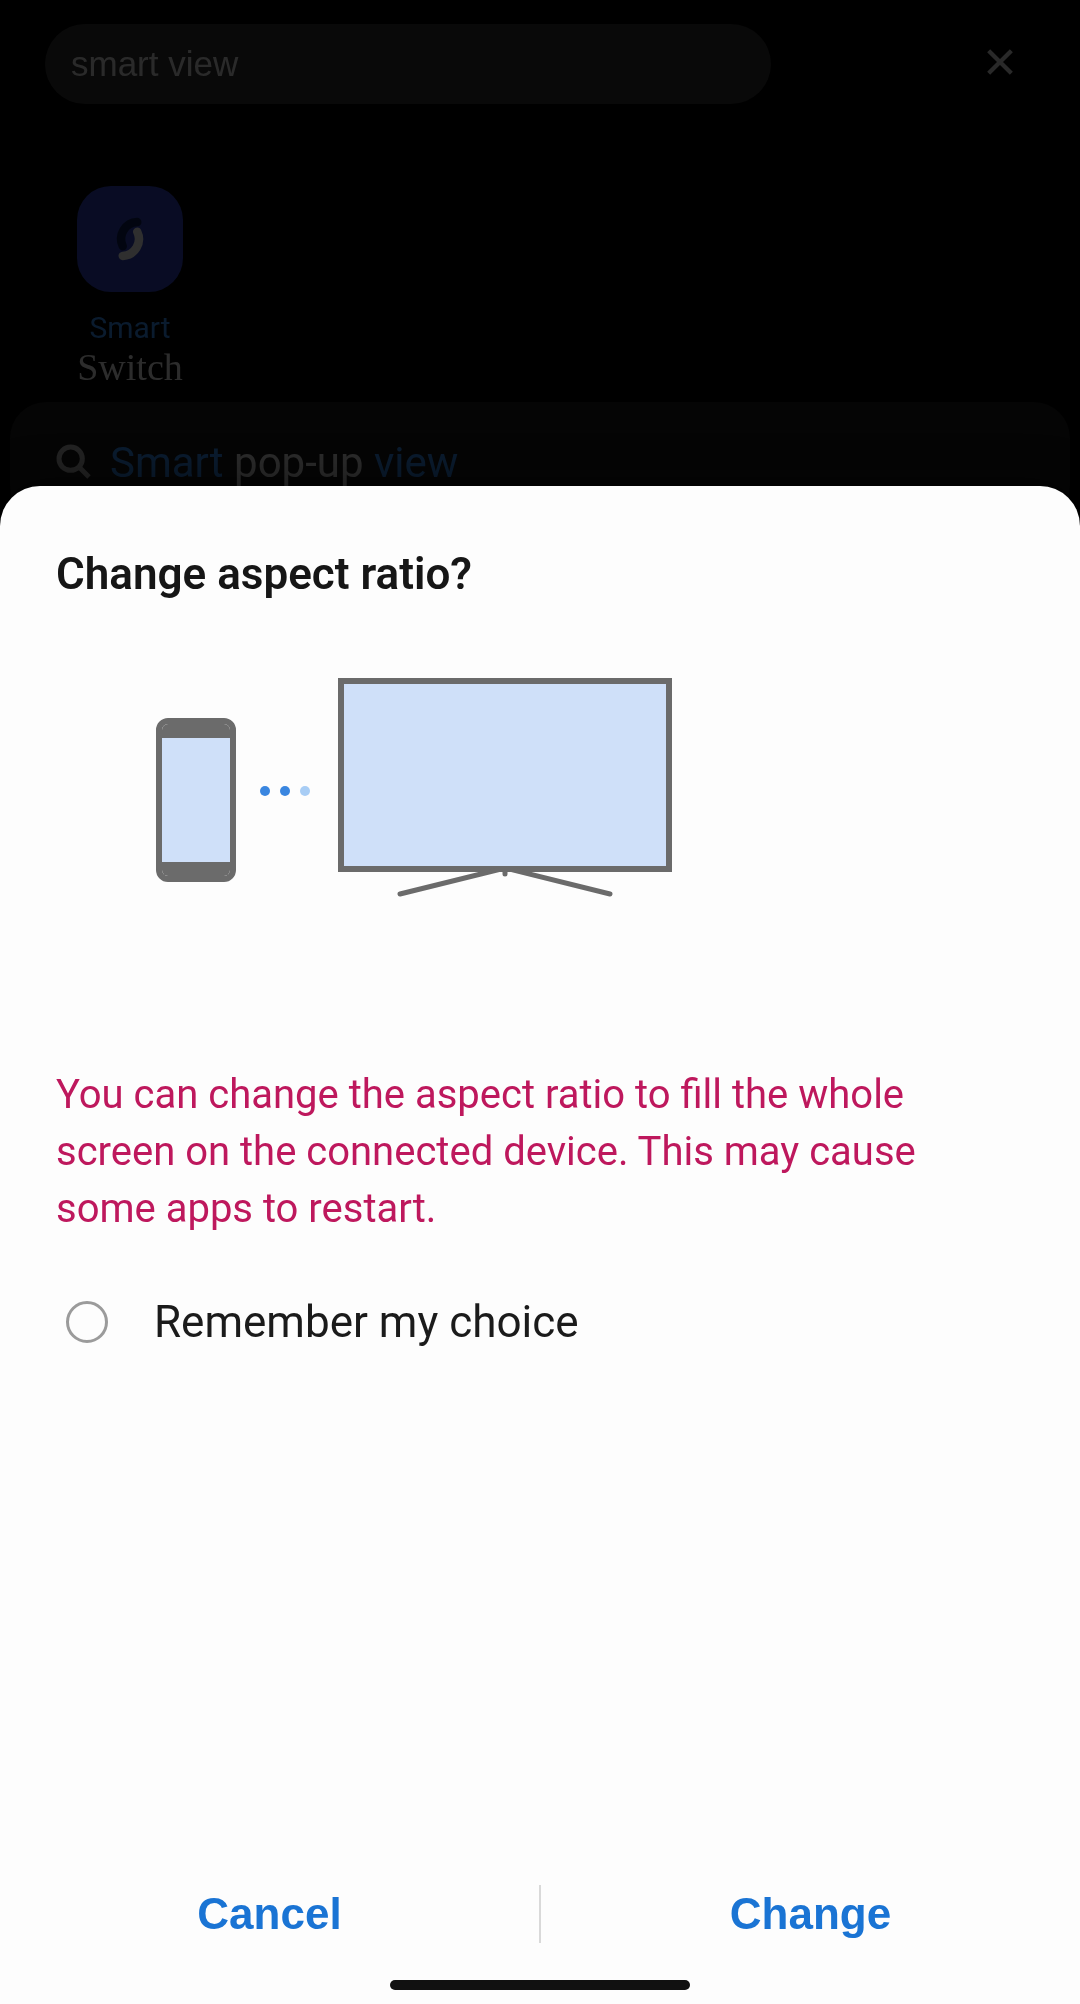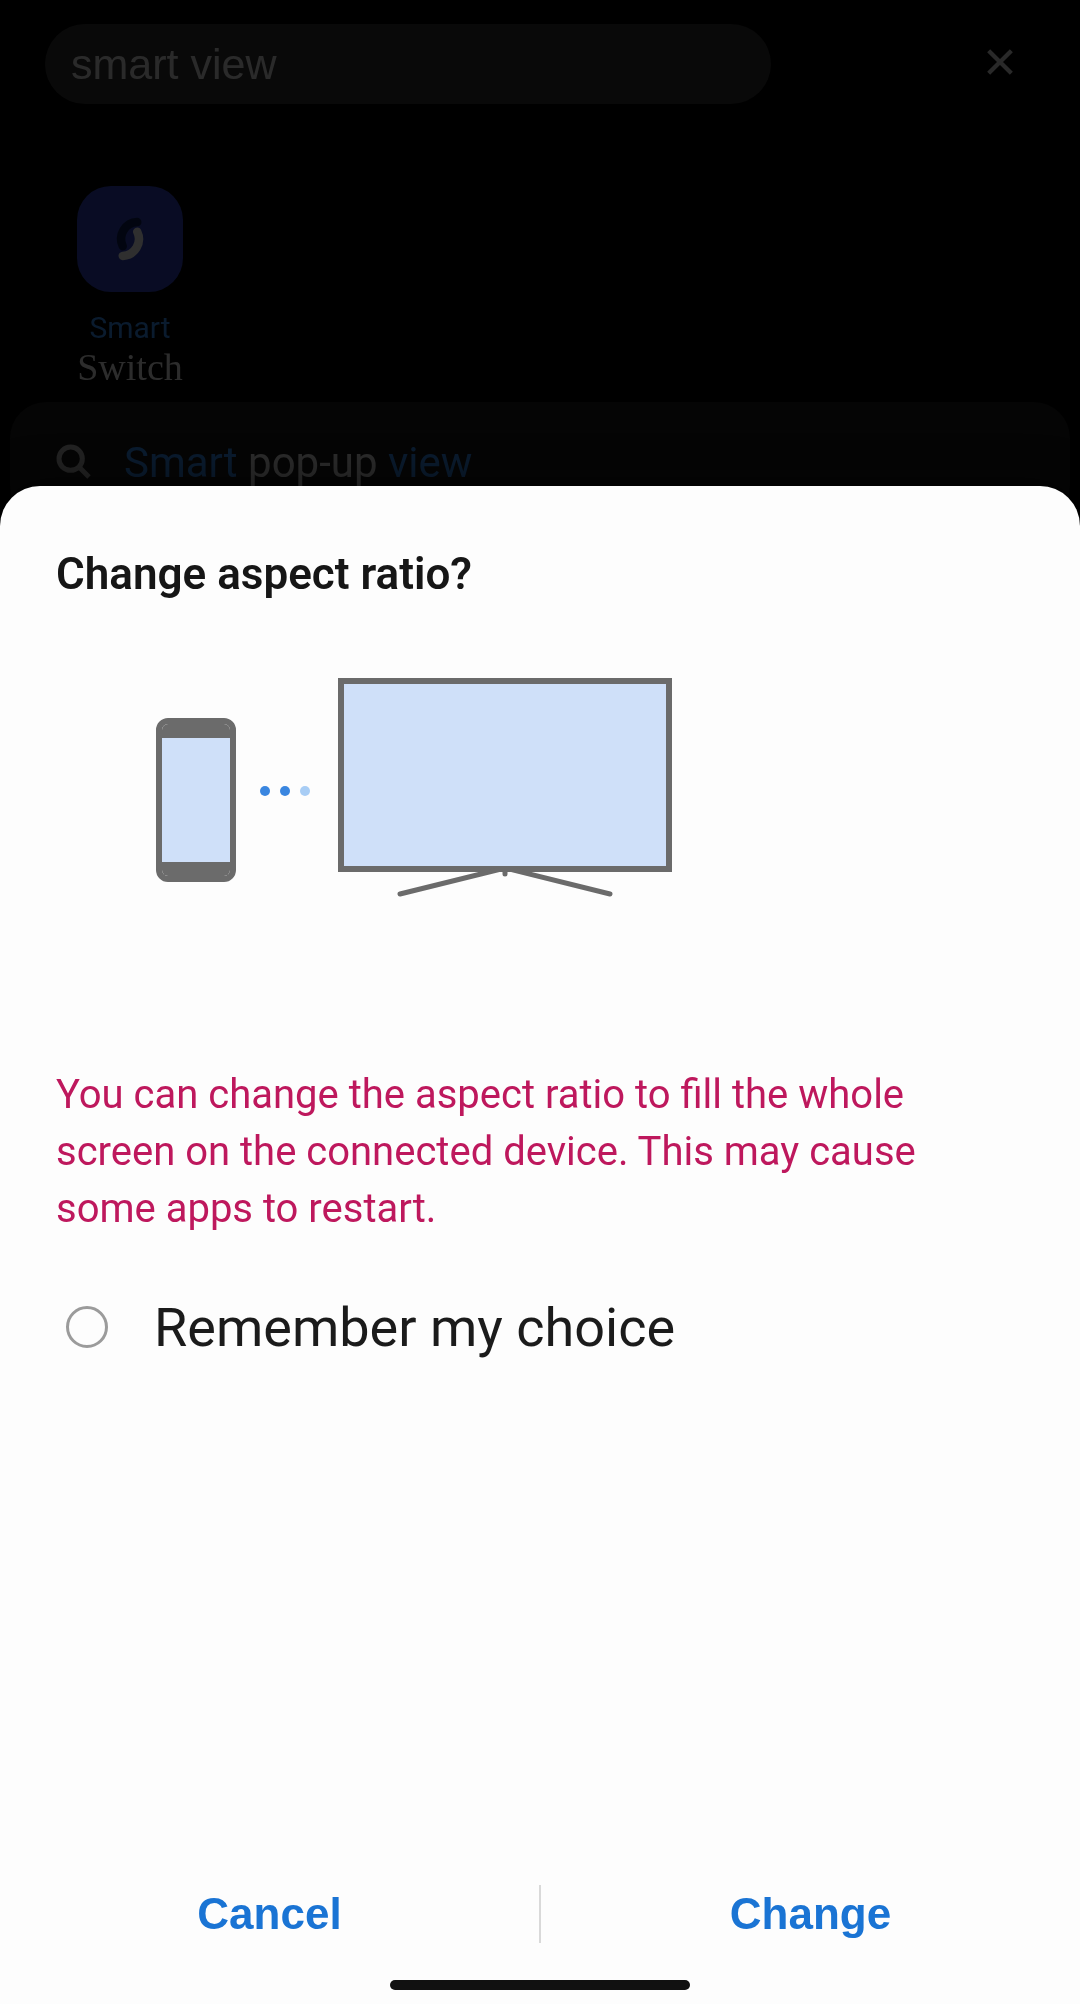--- a/index.html
+++ b/index.html
@@ -8,42 +8,42 @@
 
     
     .bg-layer { position: absolute; inset: 0; opacity: 0.22; }
 
     .search-bar {
       position: absolute; left: 45px; top: 24px; width: 726px; height: 80px;
       background: #2b2b2b; border-radius: 40px; display: flex; align-items: center;
       padding: 0 26px;
     }
     .search-input {
-      background: transparent; border: none; color: #c0c0c0; font-size: 43px;
+      background: transparent; border: none; color: #c0c0c0; font-size: 35px;
       width: 100%; outline: none;
     }
     .clear-x {
       position: absolute; right: 50px; top: 32px; width: 60px; height: 60px;
       display:flex; align-items:center; justify-content:center; color:#bbb;
     }
     .clear-x svg { width: 34px; height: 34px; stroke: #bbb; stroke-width: 3; }
 
     .app-result { position: absolute; left: 50px; top: 186px; width: 160px; text-align:center; }
     .app-icon {
       width: 106px; height: 106px; margin: 0 auto; background: #2a3aa3; border-radius: 34px;
       display:flex; align-items:center; justify-content:center;
     }
     .app-icon svg { width: 58px; height: 58px; }
     .app-line1 { margin-top: 18px; font-size: 30px; color: #2f7bd1; }
     .app-line2 { font-size: 38px; color: #c9c9c9; font-family: Liberation Serif, serif; }
 
     .suggest-row {
       position: absolute; left: 10px; top: 402px; width: 1060px; height: 120px;
       background: #181818; border-radius: 36px; display:flex; align-items:center;
-      padding: 0 44px; gap: 30px;
+      padding: 0 44px; gap: 16px;
     }
     .suggest-row svg { width: 40px; height: 40px; stroke: #999; stroke-width: 3; fill:none; }
     .suggest-text { font-size: 42px; color:#c2c2c2; }
     .suggest-text .hl { color: #2f7bd1; }
 
     
     .dialog {
       position: absolute; left: 0; right: 0; top: 486px; bottom: 0;
       background: #fdfdfd; border-radius: 40px 40px 0 0;
       box-shadow: 0 -4px 40px rgba(0,0,0,.5);
@@ -82,21 +82,21 @@
       padding: 58px 56px 0 56px;
     }
     .remember {
       display:flex; align-items:center; gap: 46px;
       padding: 58px 56px 0 66px;
     }
     .radio-ring {
       width: 42px; height:42px; border: 3px solid #9b9b9b; border-radius:50%;
       flex:0 0 auto;
     }
-    .remember-label { font-size: 54px; color:#1b1b1b; }
+    .remember-label { font-size: 44px; color:#1b1b1b; }
 
     .actions {
       position:absolute; bottom: 0; left:0; right:0; height: 180px;
       display:flex;
     }
     .action-btn {
       flex:1; display:flex; align-items:center; justify-content:center;
       font-size: 44px; font-weight:600; color:#1a74d4; background:none; border:none;text-align:center;
     }
     .sep { width:2px; height:58px; background:#d9d9d9; align-self:center; }

